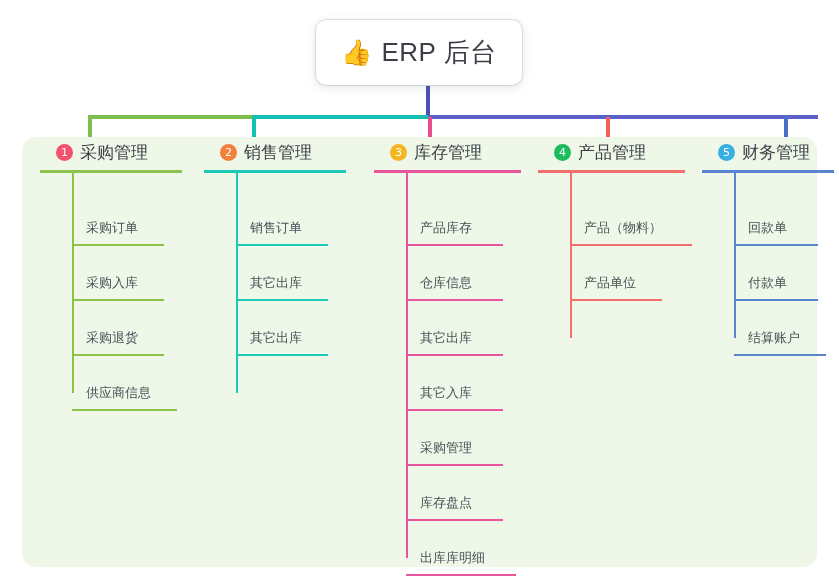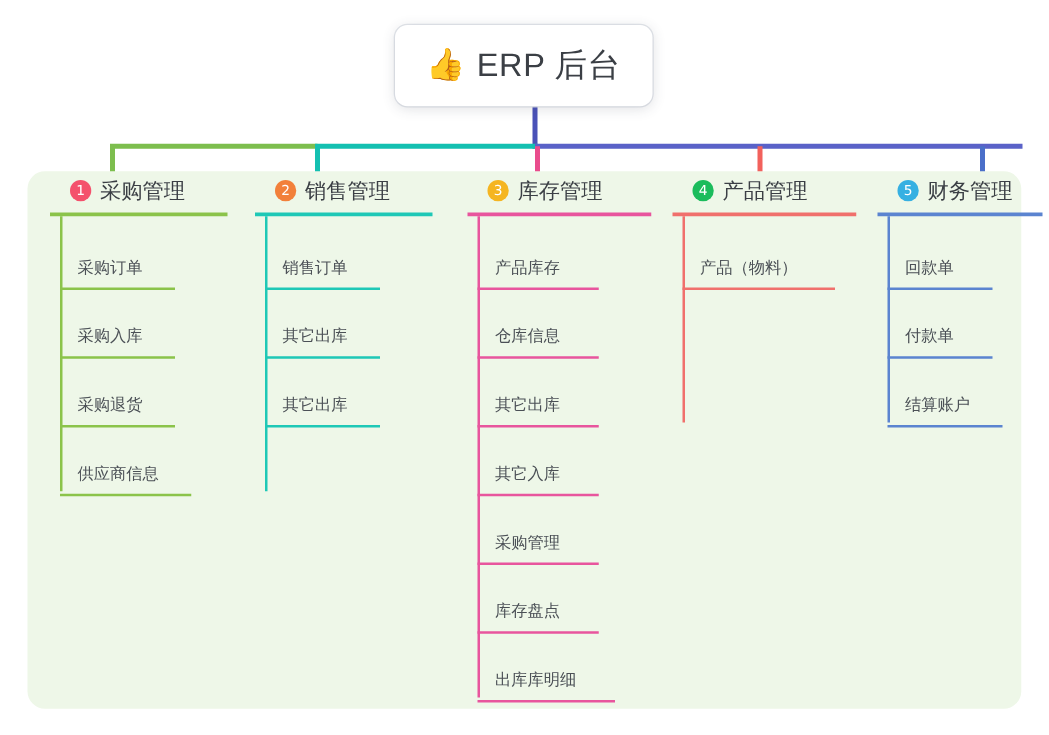--- a/index.html
+++ b/index.html
@@ -107,22 +107,22 @@
     font-size: 17px;
     color: #3b3f45;
     white-space: nowrap;
   }
   .col-rule {
     height: 3px;
     margin-top: 3px;
   }
   .branch {
     position: relative;
-    margin-left: 8px;
-    padding-top: 4px;
+    margin-left: 32px;
+    padding-top: 18px;
   }
   .spine {
     position: absolute;
     left: 0;
     top: 0;
     width: 2px;
   }
   .leaf {
     position: relative;
     height: 55px;
@@ -258,20 +258,24 @@
             <span class="badge" style="background: rgb(27, 188, 92);">4</span>
             <span class="col-title">产品管理</span>
           </div>
           <div class="col-rule" style="background: rgb(240, 112, 108); width: 147px;"></div>
           <div class="branch">
             <div class="spine" style="background: rgb(240, 112, 108); height: 165px;"></div>
             <div class="leaf">
               <span class="leaf-label">产品（物料）</span>
               <div class="leaf-rule" style="background: rgb(240, 112, 108); width: 122px;"></div>
             </div>
+            <div class="leaf">
+              <span class="leaf-label">产品单位</span>
+              <div class="leaf-rule" style="background: rgb(240, 112, 108); width: 92px;"></div>
+            </div>
           </div>
         </div>
         <div class="column" style="left: 680px; width: 150px;">
           <div class="col-head">
             <span class="badge" style="background: rgb(54, 176, 226);">5</span>
             <span class="col-title">财务管理</span>
           </div>
           <div class="col-rule" style="background: rgb(91, 132, 208); width: 132px;"></div>
           <div class="branch">
             <div class="spine" style="background: rgb(91, 132, 208); height: 165px;"></div>

